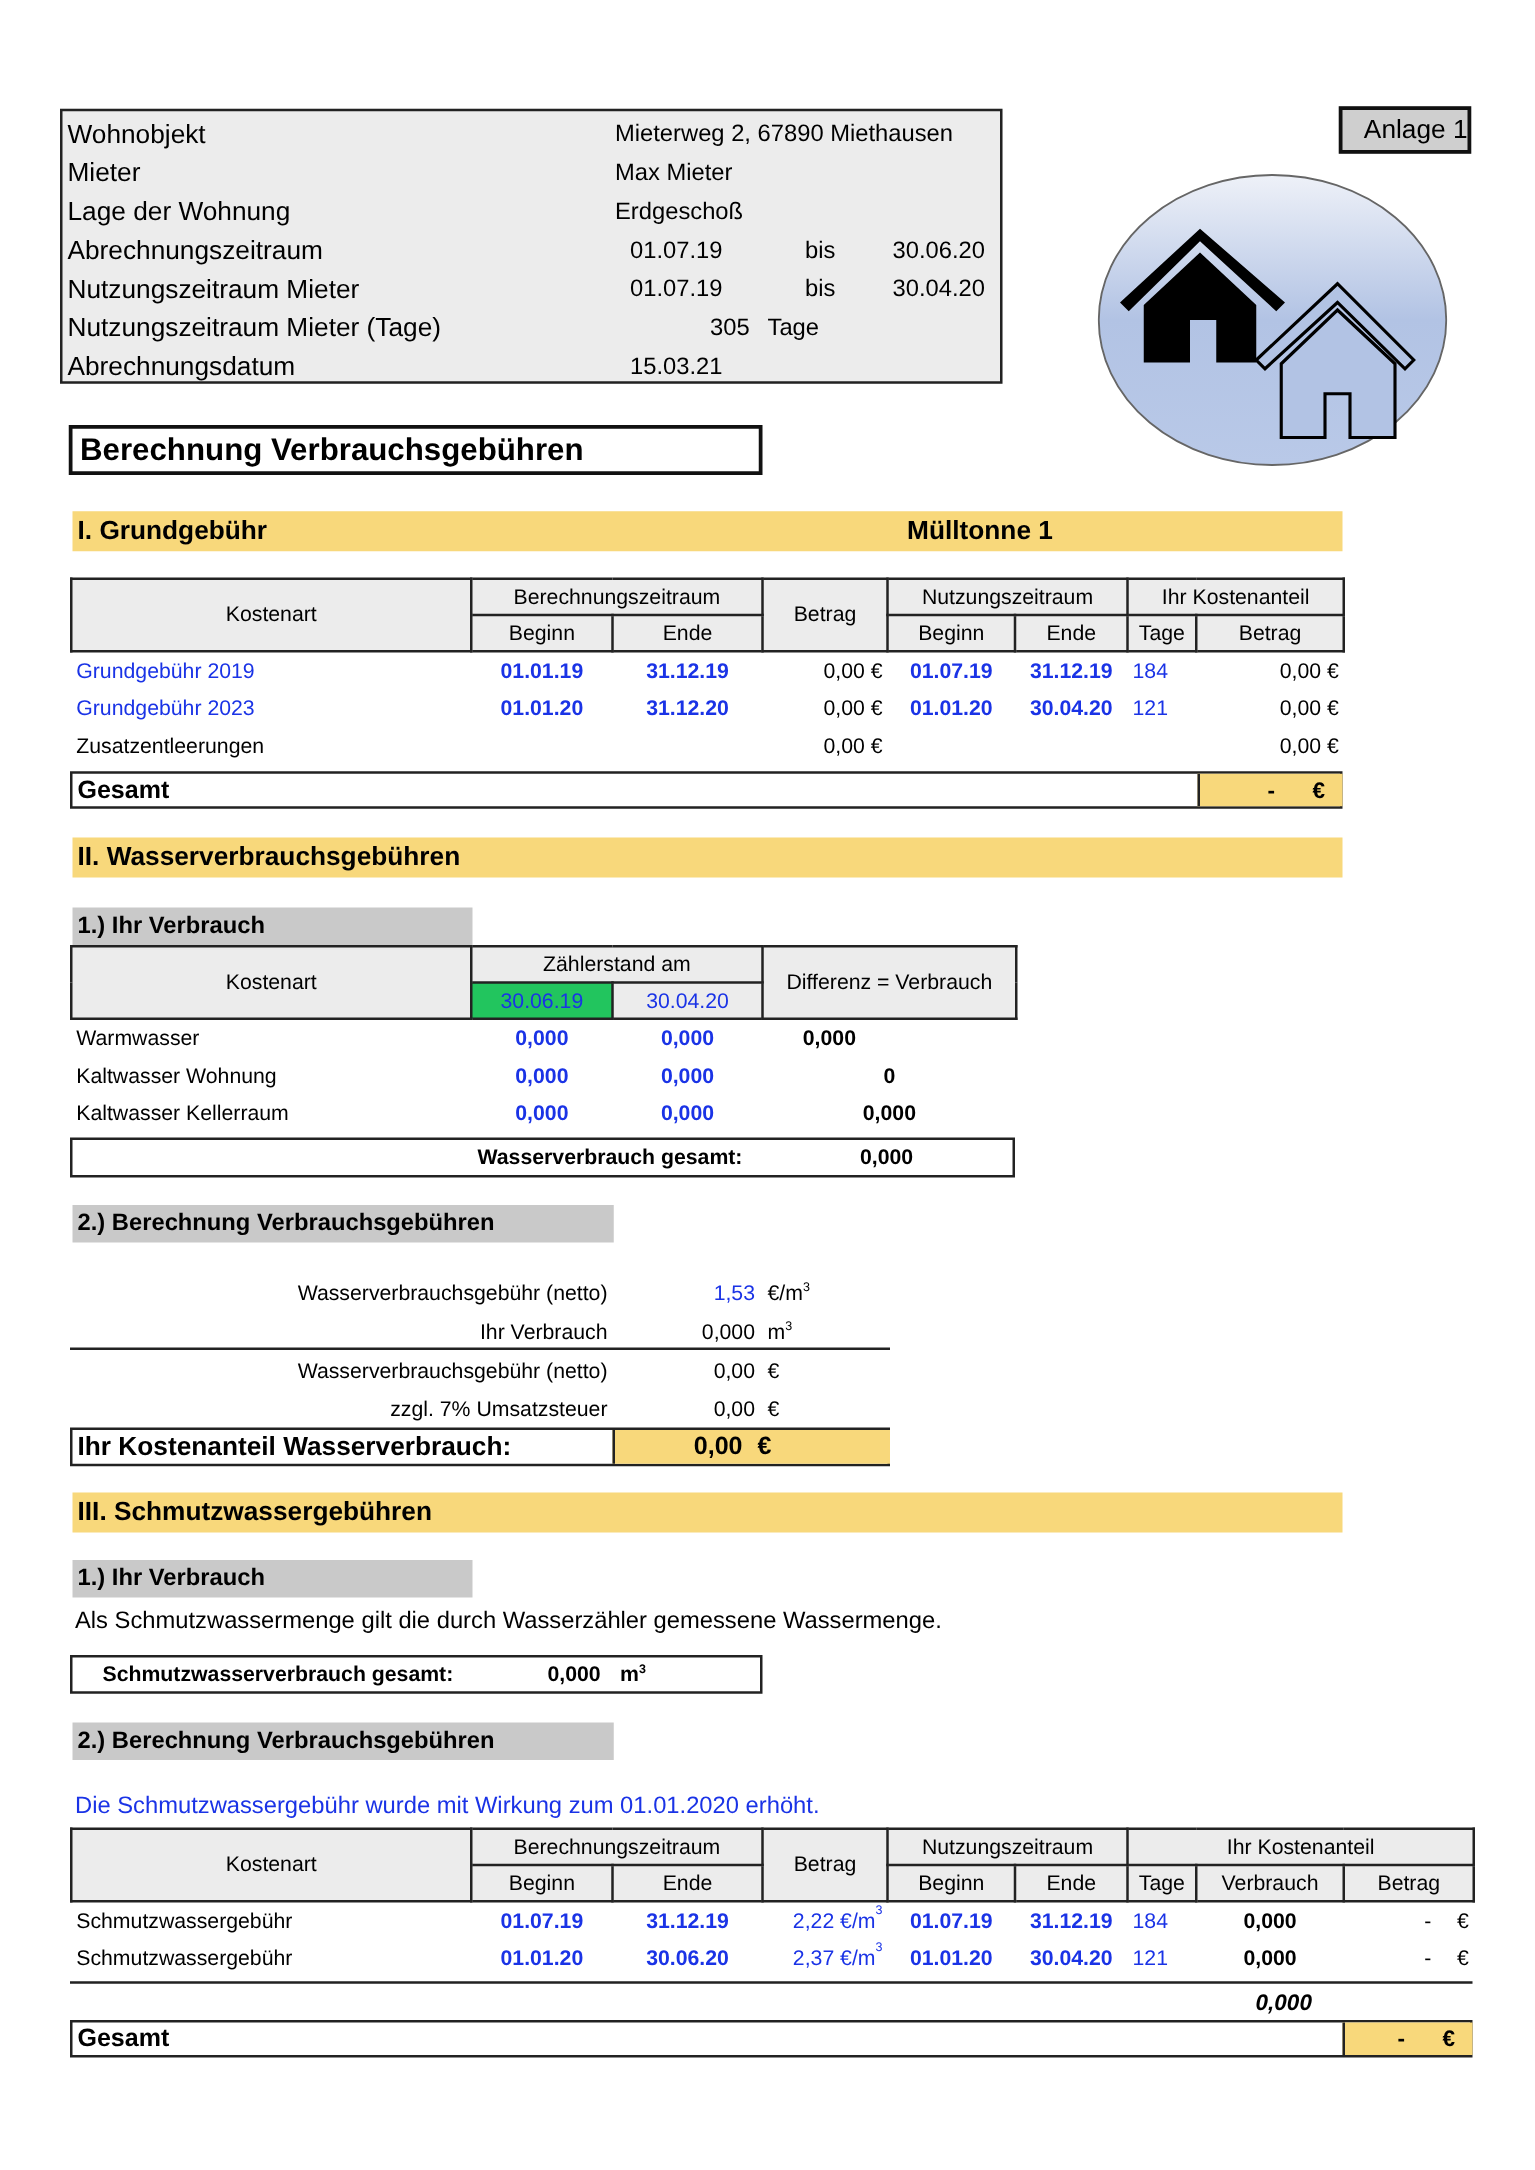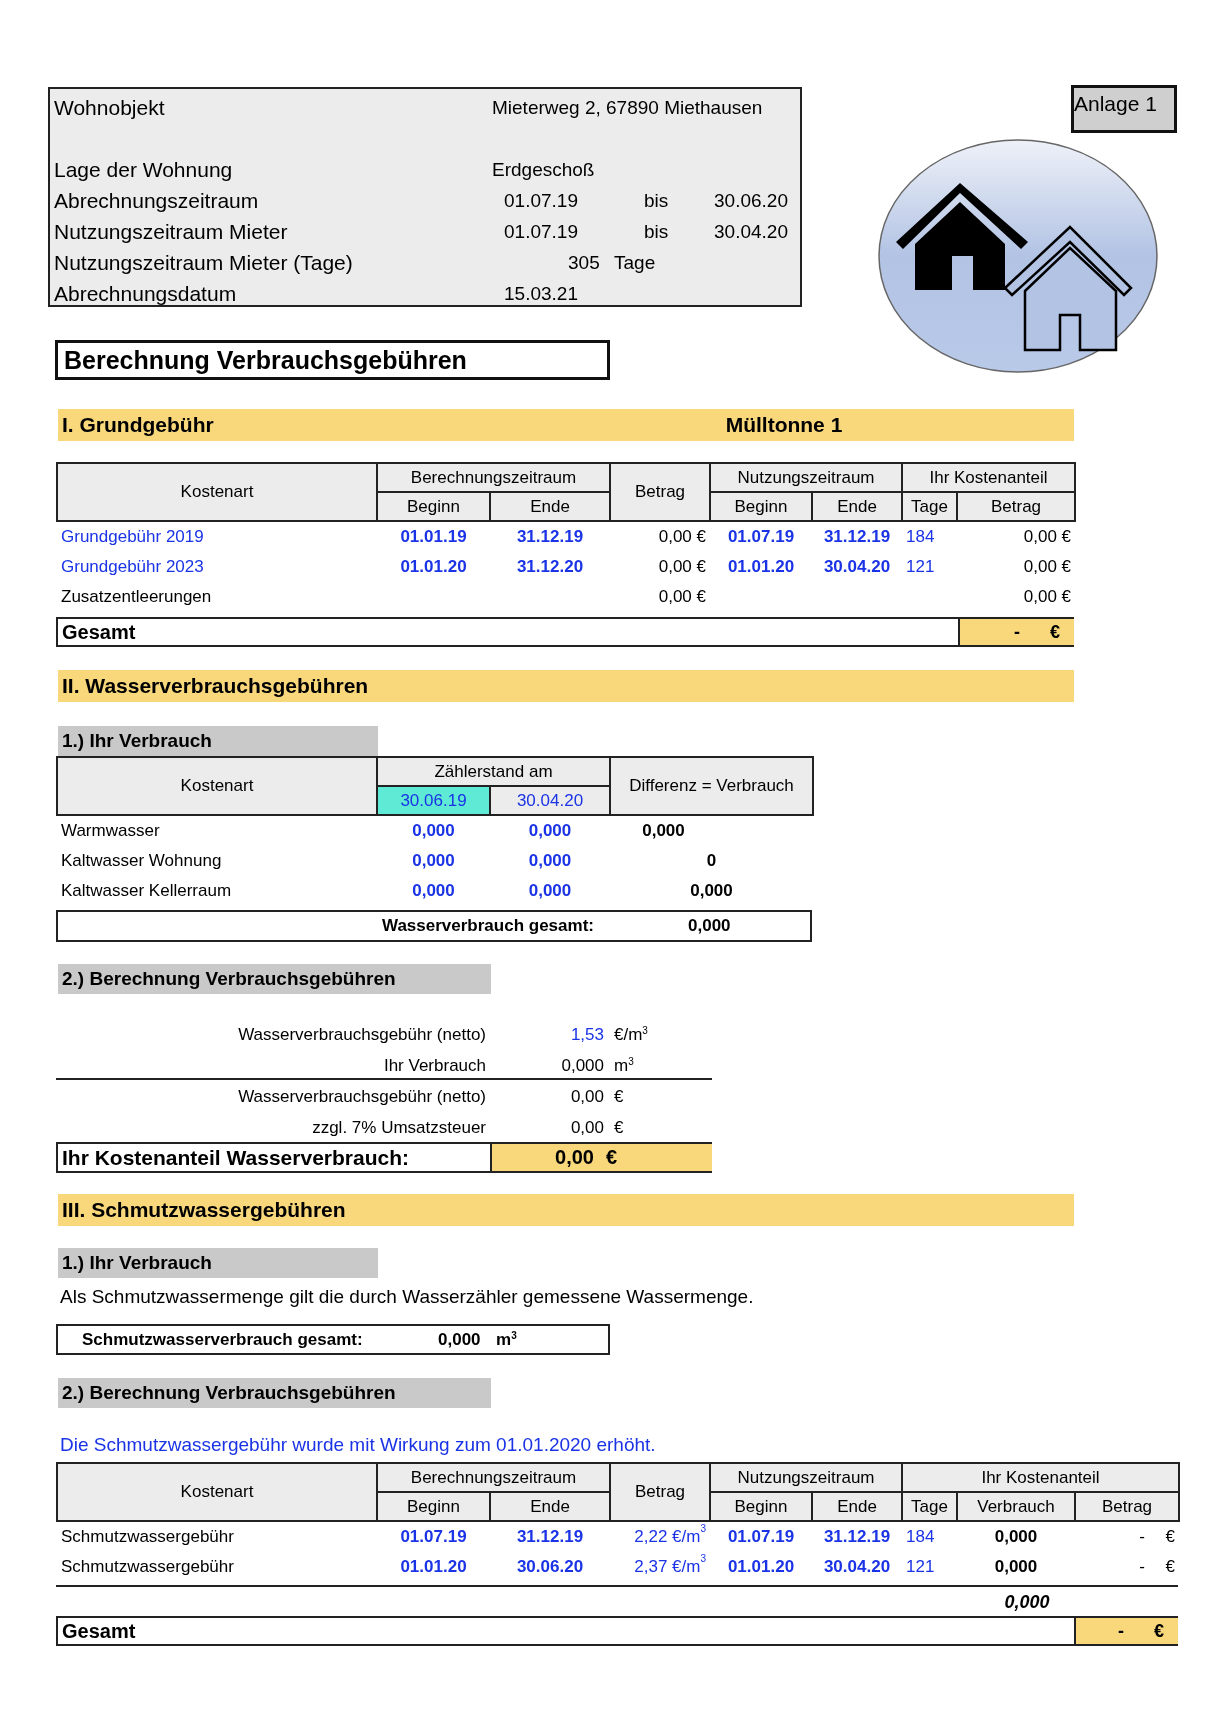--- a/index.html
+++ b/index.html
@@ -10,21 +10,21 @@
   .sub-gray { background: #c9c9c9; }
 
   
   #info-box { left: 48px; top: 87px; width: 754px; height: 220px; border: 2px solid #222; background: #ececec; box-sizing: border-box; }
   .info-row { position: absolute; left: 4px; font-size: 21px; height: 31px; line-height: 31px; width: 740px; }
   .info-label { position: absolute; left: 0; }
   .info-v1 { position: absolute; left: 438px; }
   .info-bis { position: absolute; left: 590px; }
   .info-v2 { position: absolute; left: 660px; }
 
-  #anlage { left: 1071px; top: 85px; width: 106px; height: 48px; border: 3px solid #111; background: #cfcfcf; box-sizing: border-box; font-size: 21px; text-align: left; line-height: 32px; }
+  #anlage { left: 1071px; top: 85px; width: 106px; height: 38px; border: 3px solid #111; background: #cfcfcf; box-sizing: border-box; font-size: 21px; text-align: right; line-height: 32px; }
 
   #logo { left: 878px; top: 138px; width: 280px; height: 236px; }
 
   #title-box { left: 55px; top: 340px; width: 555px; height: 40px; border: 3px solid #111; box-sizing: border-box; font-size: 25px; font-weight: bold; line-height: 34px; padding-left: 6px; }
 
   .section-bar { left: 58px; width: 1016px; height: 32px; font-size: 21px; font-weight: bold; line-height: 32px; padding-left: 4px; box-sizing: border-box; }
 
   table { border-collapse: collapse; font-size: 17px; }
   .hdr td, .hdr th { background: #ececec; border: 2px solid #222; font-weight: normal; text-align: center; height: 27px; padding: 0; }
   .data td { height: 30px; padding: 0 4px; }
@@ -39,20 +39,24 @@
   .calc-row { position: absolute; font-size: 17px; height: 30px; line-height: 30px; text-align: center; }
   sup { font-size: 10px; vertical-align: top; position: relative; top: -4px; }
 </style>
 </head>
 <body>
 
 <div id="info-box" class="abs">
   <div class="info-row" style="top:3px">
     <span class="info-label">Wohnobjekt</span>
     <span class="info-v1" style="font-size:19px">Mieterweg 2, 67890 Miethausen</span>
+  </div>
+  <div class="info-row" style="top:34px">
+    <span class="info-label">Mieter</span>
+    <span class="info-v1" style="font-size:19px">Max Mieter</span>
   </div>
   <div class="info-row" style="top:65px">
     <span class="info-label">Lage der Wohnung</span>
     <span class="info-v1" style="font-size:19px">Erdgeschoß</span>
   </div>
   <div class="info-row" style="top:96px">
     <span class="info-label">Abrechnungszeitraum</span>
     <span class="info-v1" style="left:450px;font-size:19px">01.07.19</span>
     <span class="info-bis" style="font-size:19px">bis</span>
     <span class="info-v2" style="font-size:19px">30.06.20</span>
@@ -183,21 +187,21 @@
       <col style="width:120px">
       <col style="width:203px">
   </colgroup>
   <tbody>
       <tr class="hdr">
     <td rowspan="2">Kostenart</td>
     <td colspan="2">Zählerstand am</td>
     <td rowspan="2">Differenz = Verbrauch</td>
   </tr>
   <tr class="hdr">
-    <td class="blue" style="background:#5eead4">30.06.19</td>
+    <td class="blue" style="background:#22c55e">30.06.19</td>
     <td class="blue" style="background:#ececec">30.04.20</td>
   </tr>
   <tr class="data">
     <td class="l">Warmwasser</td>
     <td class="c blue">0,000</td>
     <td class="c blue">0,000</td>
     <td class="c" style="padding-right:100px">0,000</td>
   </tr>
   <tr class="data">
     <td class="l">Kaltwasser Wohnung</td>

